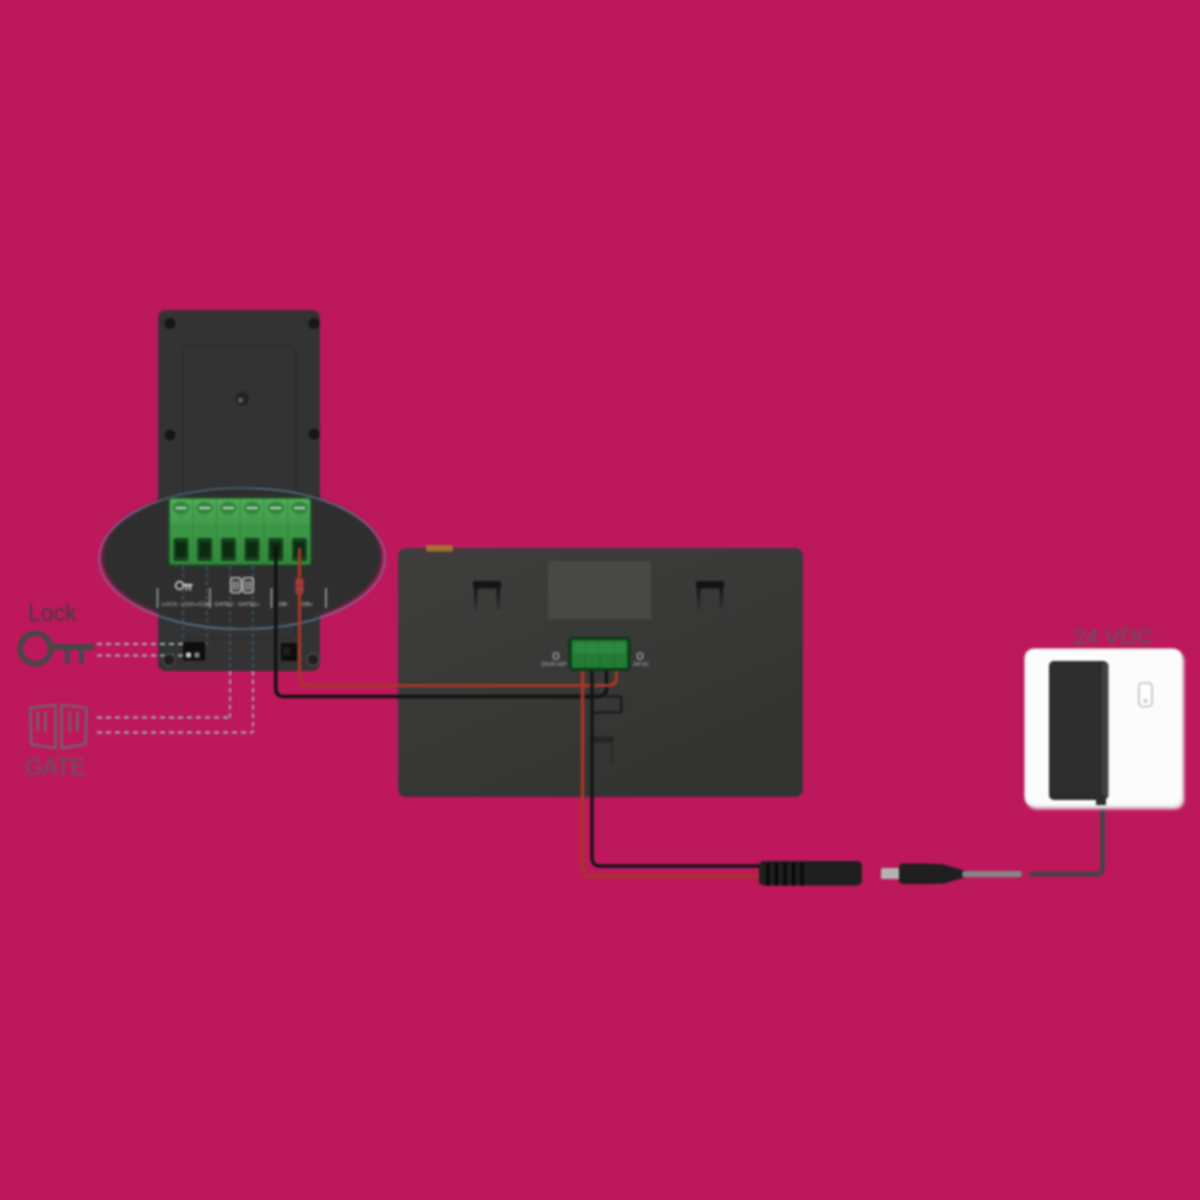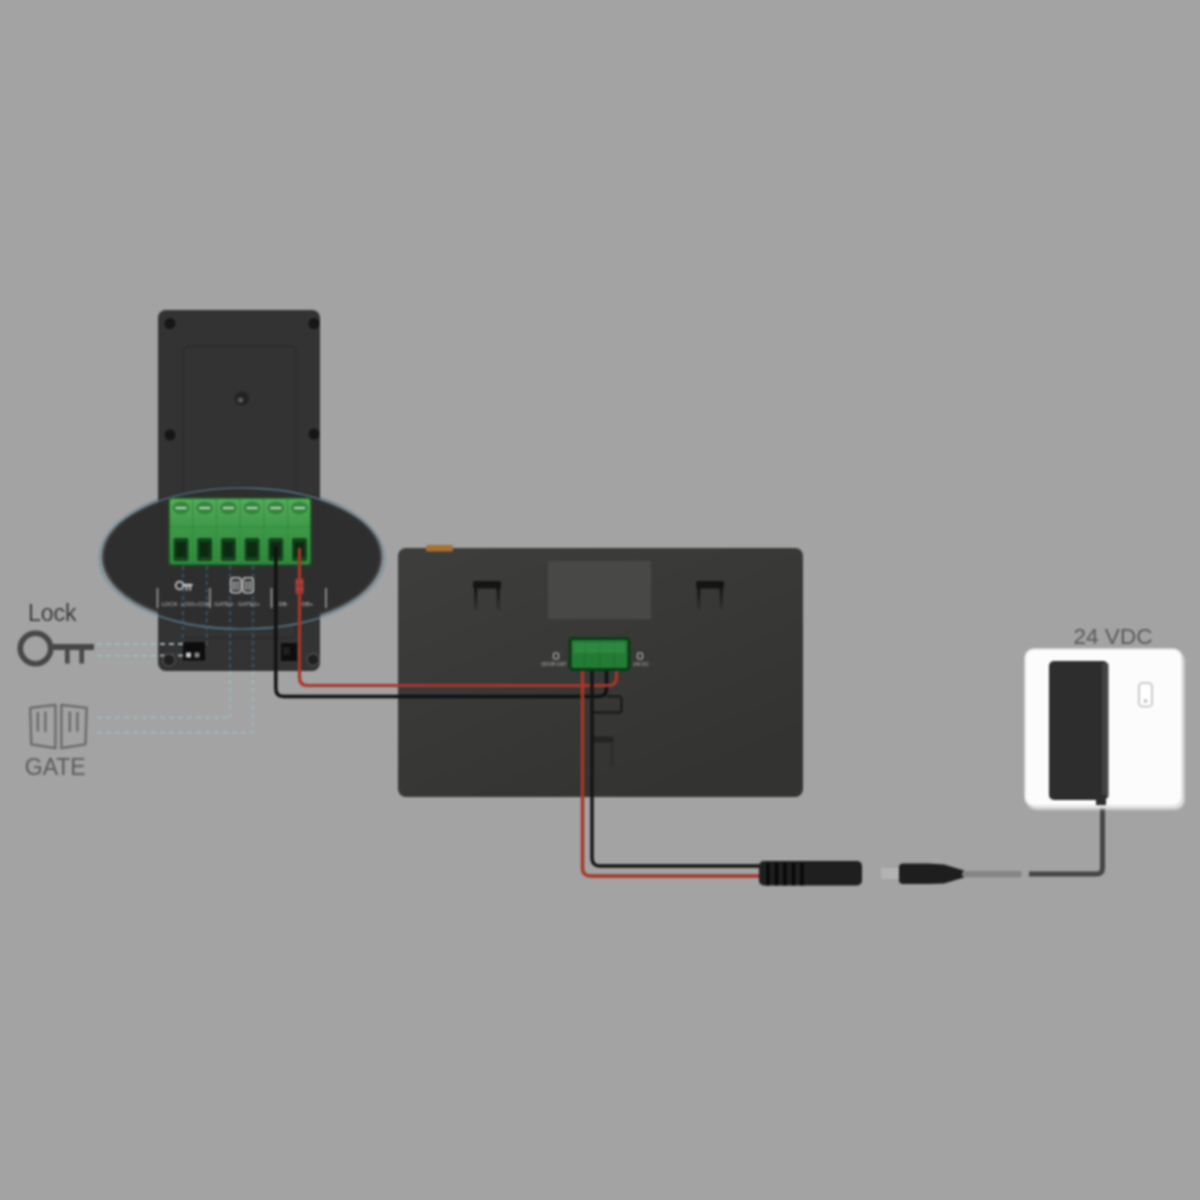--- a/index.html
+++ b/index.html
@@ -1,16 +1,16 @@
 <!DOCTYPE html>
 <html><head>
 <meta charset="utf-8">
 <style>
   html,body{margin:0;padding:0;background:#ffffff;}
-  #canvas{position:relative;width:1200px;height:1200px;background:#a3a3a3;overflow:hidden;text-align:right;}
+  #canvas{position:relative;width:1200px;height:1200px;background:#be185d;overflow:hidden;text-align:right;}
   svg text{font-family:"Liberation Sans",sans-serif;}
 </style>
 </head>
 <body>
 <div id="canvas">
 <svg width="1200" height="1200" viewBox="0 0 1200 1200" style="filter:blur(0.9px)">
   <defs>
     <linearGradient id="tbgrad" x1="0" y1="0" x2="0" y2="1">
       <stop offset="0" stop-color="#55ad5b"></stop>
       <stop offset="0.45" stop-color="#3d9847"></stop>

